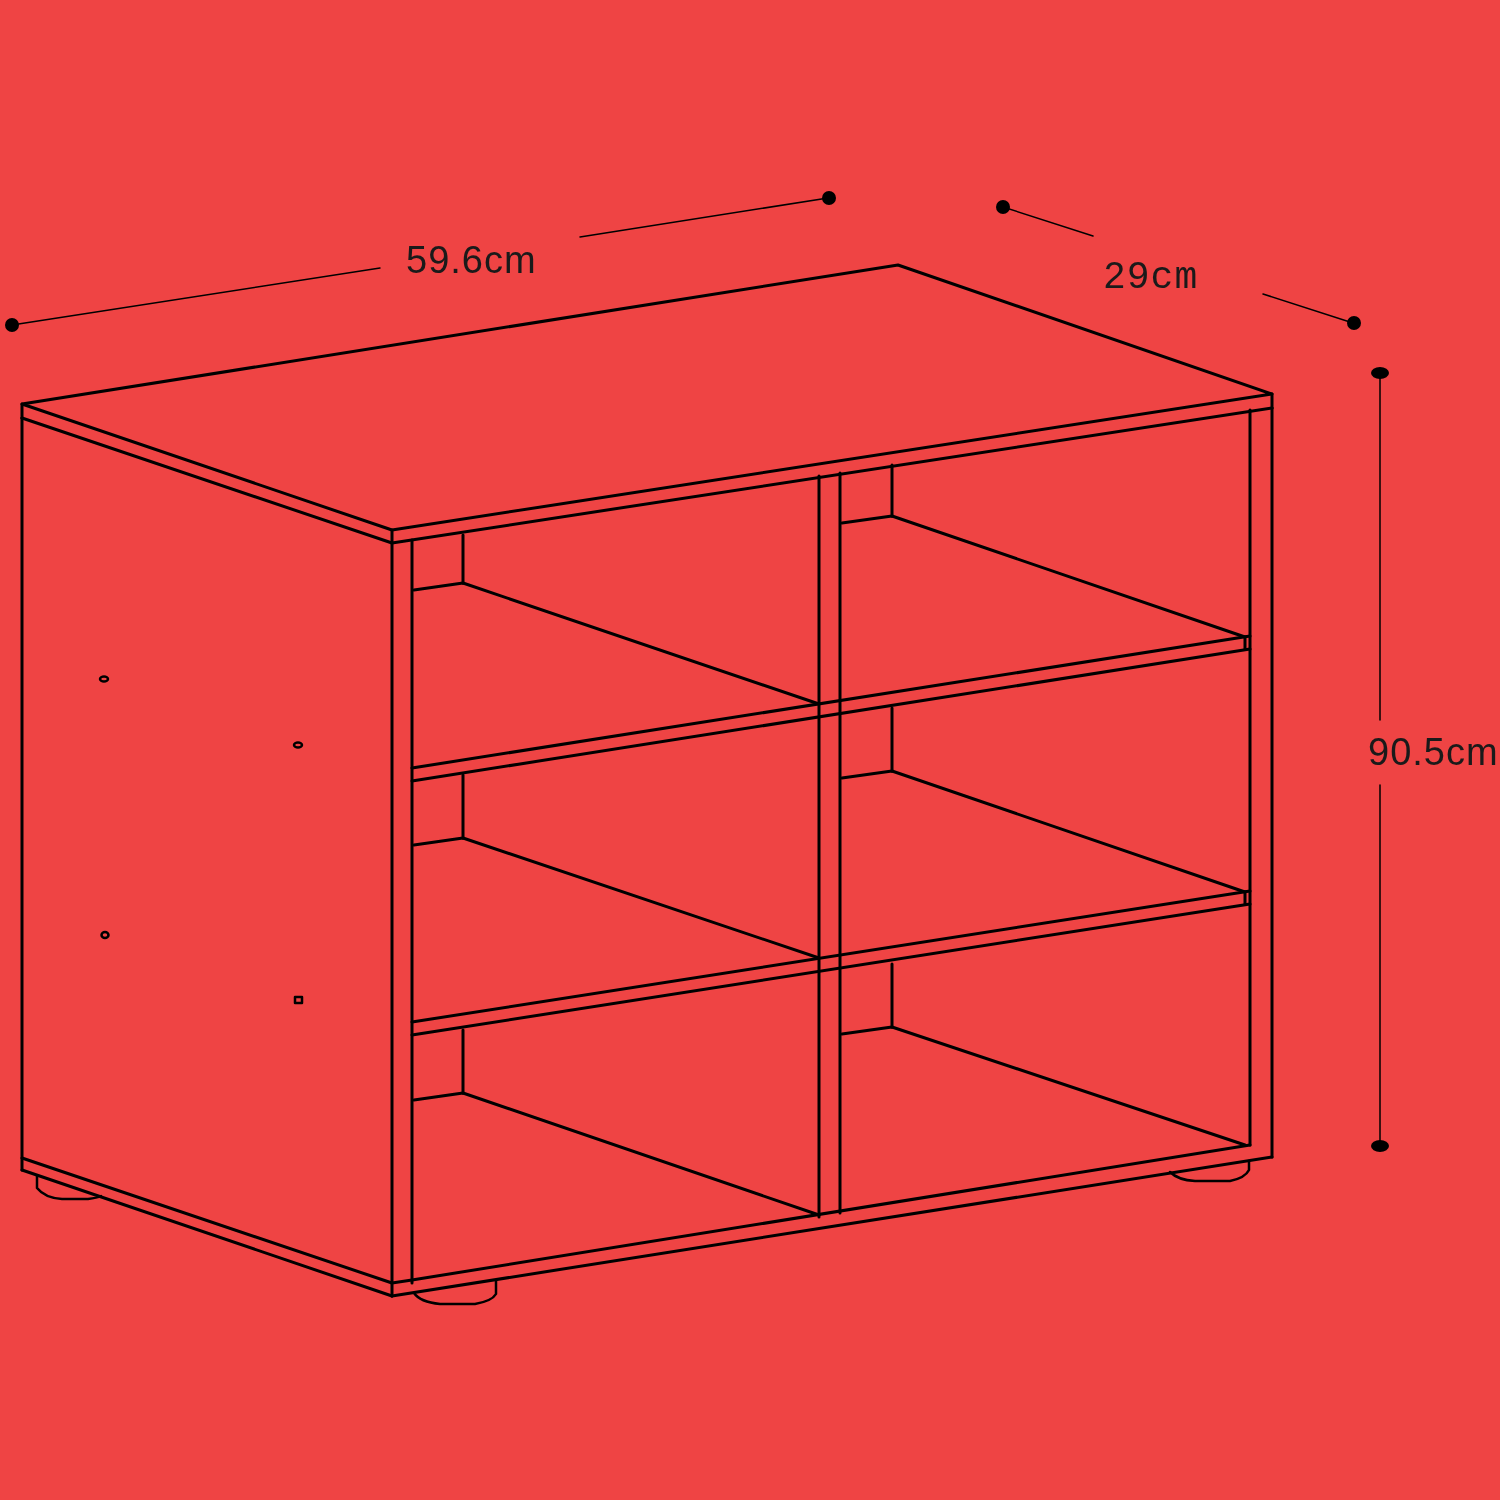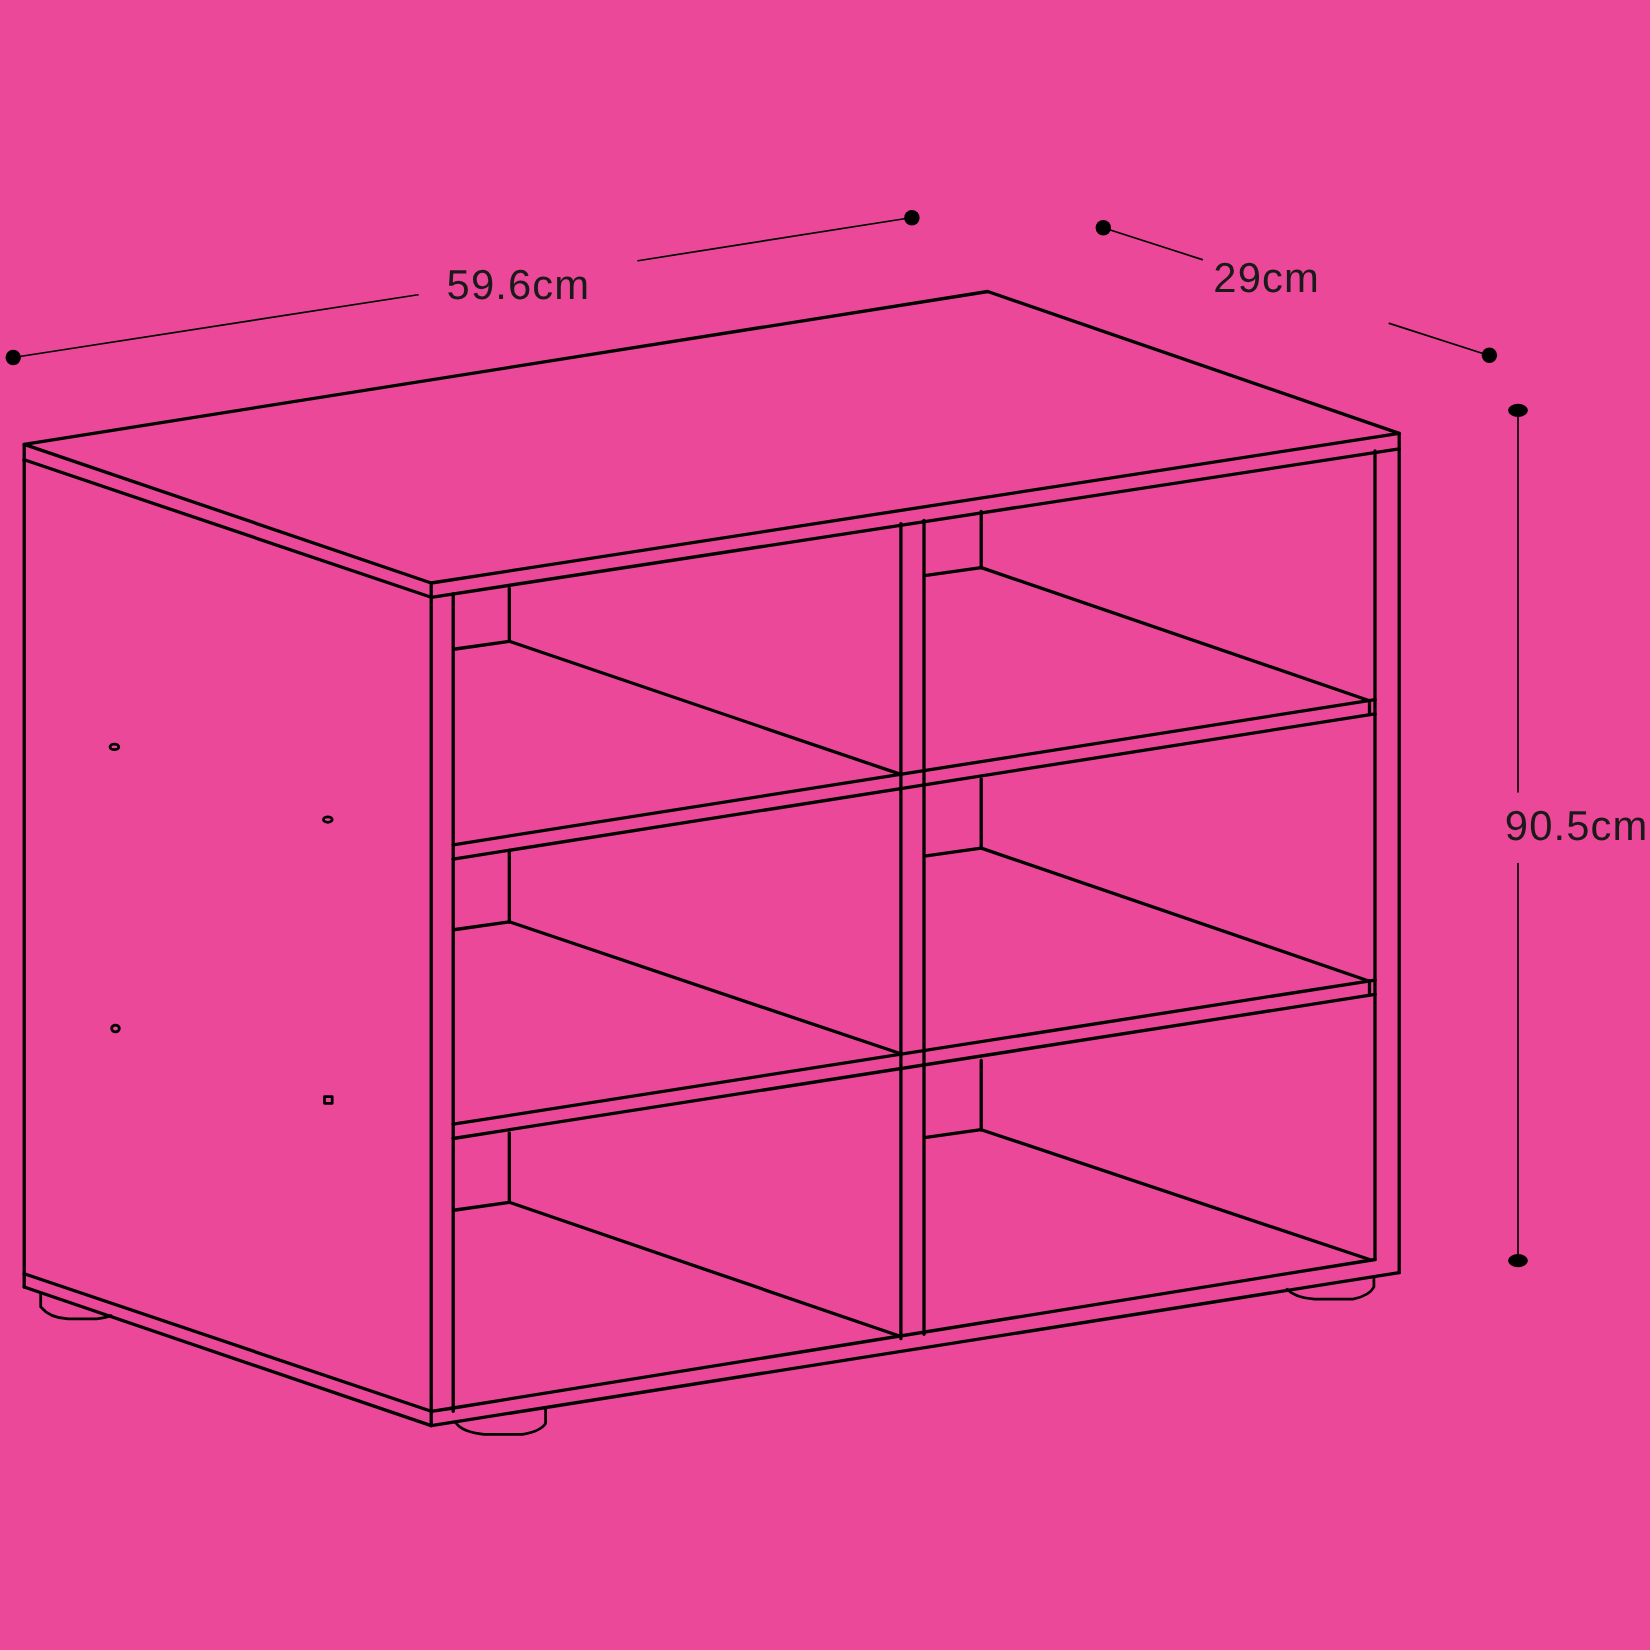--- a/index.html
+++ b/index.html
@@ -1,16 +1,16 @@
 <!DOCTYPE html>
 <html><head>
 <meta charset="utf-8">
 <style>
   html, body { margin:0; padding:0; background:#ffffff; }
-  .canvas { position:relative; width:1500px; height:1500px; overflow:hidden; background:#ec4899; }
+  .canvas { position:relative; width:1500px; height:1500px; overflow:hidden; background:#ef4444; }
   svg { position:absolute; left:0; top:0; }
   .dim-label {
     position:absolute; font-family:"Liberation Sans", sans-serif;
     font-size:38px; color:#1a1a1a; white-space:nowrap; line-height:1;
     letter-spacing:1px;
   }
 </style>
 </head>
 <body>
 
@@ -128,15 +128,15 @@
       <circle cx="12" cy="325" r="7"></circle>
       <circle cx="829" cy="198" r="7"></circle>
       <circle cx="1003" cy="207" r="7"></circle>
       <circle cx="1354" cy="323" r="7"></circle>
       <ellipse cx="1380" cy="373" rx="9" ry="6"></ellipse>
       <ellipse cx="1380" cy="1146" rx="9" ry="6"></ellipse>
     </g>
   </svg>
 
   <div class="dim-label" style="left:406px; top:241px;">59.6cm</div>
-  <div class="dim-label" style="left:1103px; top:234px;">29cm</div>
+  <div class="dim-label" style="left:1103px; top:259px;font-family:Liberation Mono, monospace;">29cm</div>
   <div class="dim-label" style="left:1368px; top:733px;">90.5cm</div>
 </div>
 
 </body></html>

